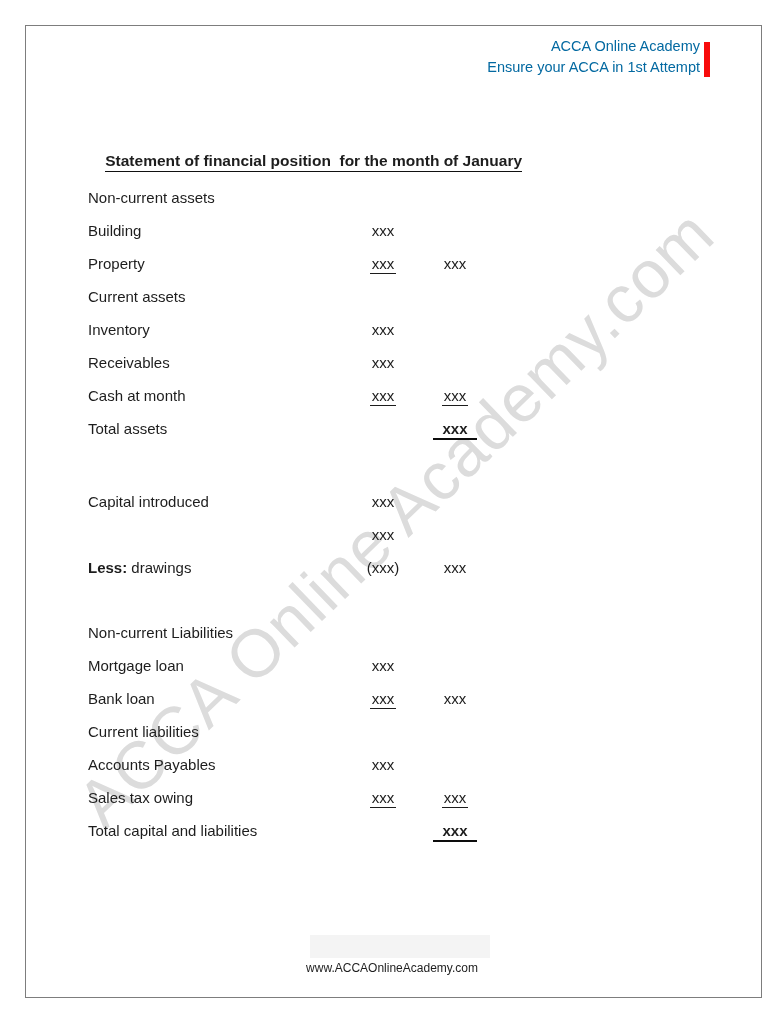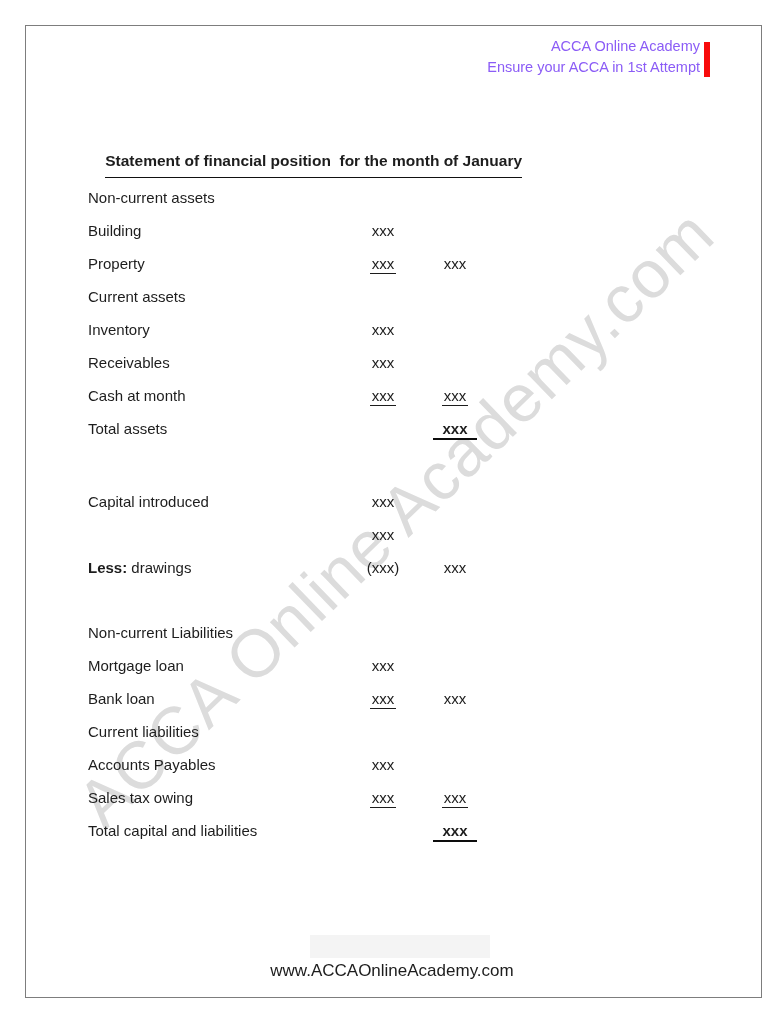--- a/index.html
+++ b/index.html
@@ -26,41 +26,41 @@
     color: #dcdcdc;
     white-space: nowrap;
     z-index: 0;
   }
   .hdr {
     position: absolute;
     top: 36px; right: 84px;
     text-align: right;
     font-size: 14.5px;
     line-height: 21px;
-    color: #8b5cf6;
+    color: #0369a1;
     z-index: 1;
   }
   .accent-bar {
     position: absolute;
     left: 704px; top: 42px;
     width: 6px; height: 35px;
     background: #f80b0b;
     z-index: 1;
   }
   .doc-title {
     position: absolute;
     left: 88px; top: 134px;
     font-size: 15.5px;
     font-weight: bold;
     white-space: pre;
     z-index: 1;
   }
   .doc-title .tspan {
     border-bottom: 1.7px solid #111;
-    padding-bottom: 8px;
+    padding-bottom: 2px;
   }
   .content {
     position: absolute;
     left: 88px; top: 181px;
     width: 580px;
     font-size: 15px;
     z-index: 1;
   }
   .row { position: relative; height: 33px; }
   .row .label { position: absolute; left: 0; top: 0; line-height: 33px; white-space: pre; }
@@ -81,21 +81,21 @@
     left: 310px; top: 935px;
     width: 180px; height: 23px;
     background: #f4f4f4;
     z-index: 0;
   }
   .footer-text {
     position: absolute;
     left: 0; top: 961px;
     width: 784px;
     text-align: center;
-    font-size: 17px;
+    font-size: 12px;
     color: #1d1d1d;
     z-index: 1;
   }
 </style>
 </head>
 <body>
 
 <div class="canvas">
 
   <div class="page-border"></div>

